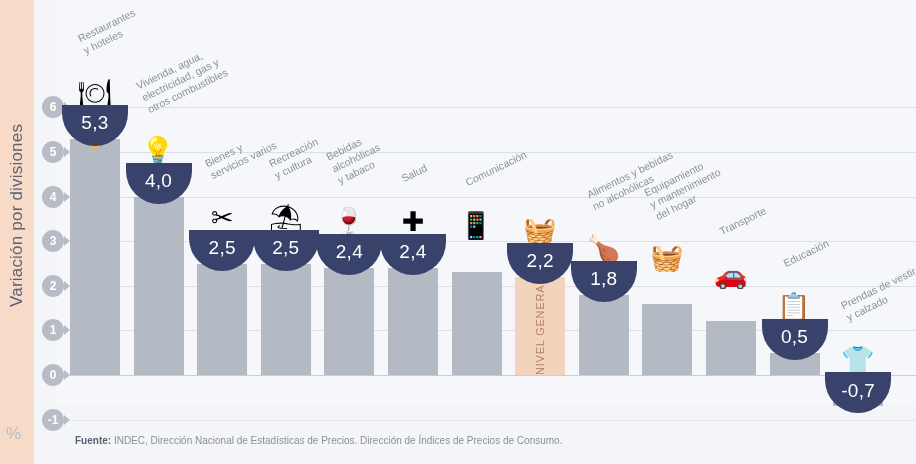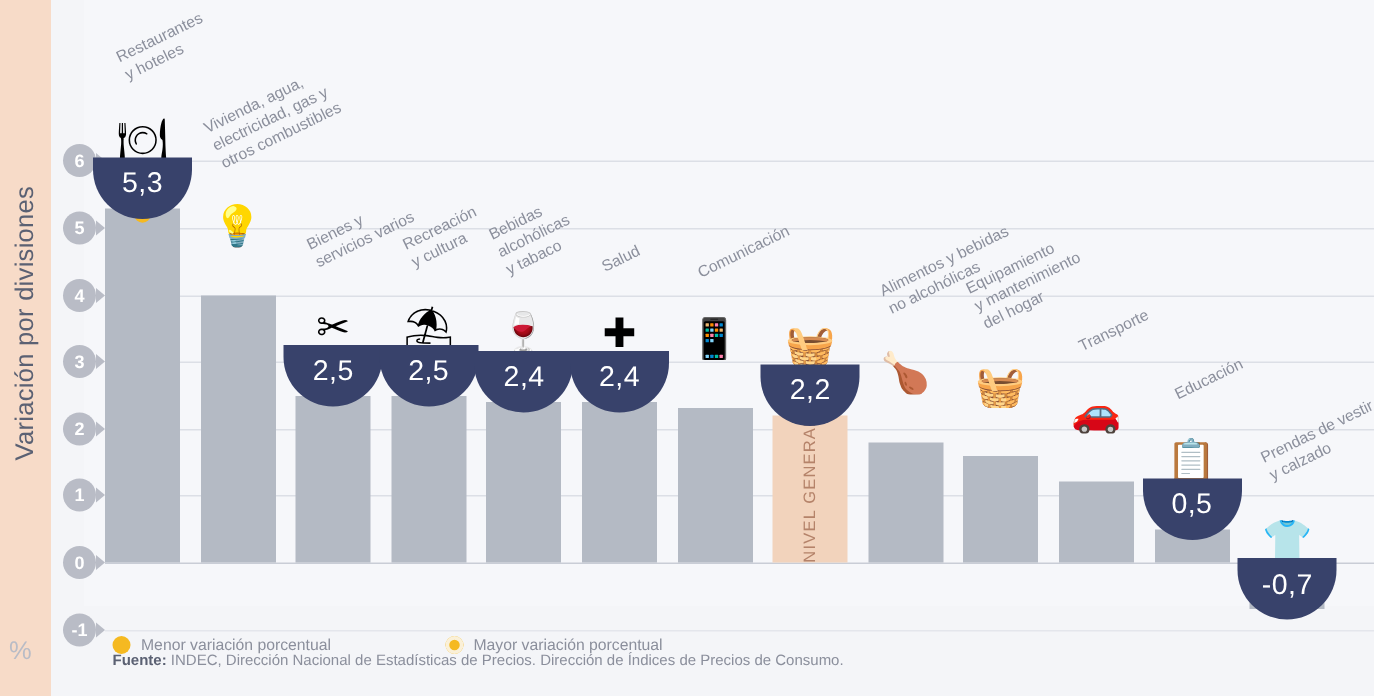--- a/index.html
+++ b/index.html
@@ -168,20 +168,23 @@
       </div>
     <div id="bowl-layer">
         <div class="bowl" style="left: 61px; top: 60.62px;">
           <div class="bowl-art">🍽</div>
           <div class="bowl-cup">
             <span>5,3</span>
           </div>
         </div>
         <div class="bowl" style="left: 124.6px; top: 118.6px;">
           <div class="bowl-art">💡</div>
+          <div class="bowl-cup">
+            <span>4,0</span>
+          </div>
         </div>
         <div class="bowl" style="left: 188.2px; top: 185.5px;">
           <div class="bowl-art">✂</div>
           <div class="bowl-cup">
             <span>2,5</span>
           </div>
         </div>
         <div class="bowl" style="left: 251.8px; top: 185.5px;">
           <div class="bowl-art">⛱</div>
           <div class="bowl-cup">
@@ -204,20 +207,23 @@
           <div class="bowl-art">📱</div>
         </div>
         <div class="bowl" style="left: 506.2px; top: 198.88px;">
           <div class="bowl-art">🧺</div>
           <div class="bowl-cup">
             <span>2,2</span>
           </div>
         </div>
         <div class="bowl" style="left: 569.8px; top: 216.72px;">
           <div class="bowl-art">🍗</div>
+          <div class="bowl-cup">
+            <span>1,8</span>
+          </div>
         </div>
         <div class="bowl" style="left: 633.4px; top: 225.64px;">
           <div class="bowl-art">🧺</div>
         </div>
         <div class="bowl" style="left: 697px; top: 243.48px;">
           <div class="bowl-art">🚗</div>
         </div>
         <div class="bowl" style="left: 760.6px; top: 274.7px;">
           <div class="bowl-art">📋</div>
           <div class="bowl-cup">
@@ -277,28 +283,18 @@
         </div>
         <div class="cat" style="left: 816.2px; top: 298.22px;">
           <div>Prendas de vestir</div>
           <div>y calzado</div>
         </div>
       </div>
   </div>
 
   <div class="pct">%</div>
 
-  <div class="legend">
-    <div class="legend-item">
-      <span class="legend-dot"></span>
-      <span class="legend-text">Menor variación porcentual</span>
-    </div>
-    <div class="legend-item">
-      <span class="legend-dot ring"></span>
-      <span class="legend-text">Mayor variación porcentual</span>
-    </div>
-  </div>
 
   <div class="source">
     <b>Fuente:</b><span> INDEC, Dirección Nacional de Estadísticas de Precios. Dirección de Índices de Precios de Consumo.</span>
   </div>
 
 </div>
 
 </body></html>

